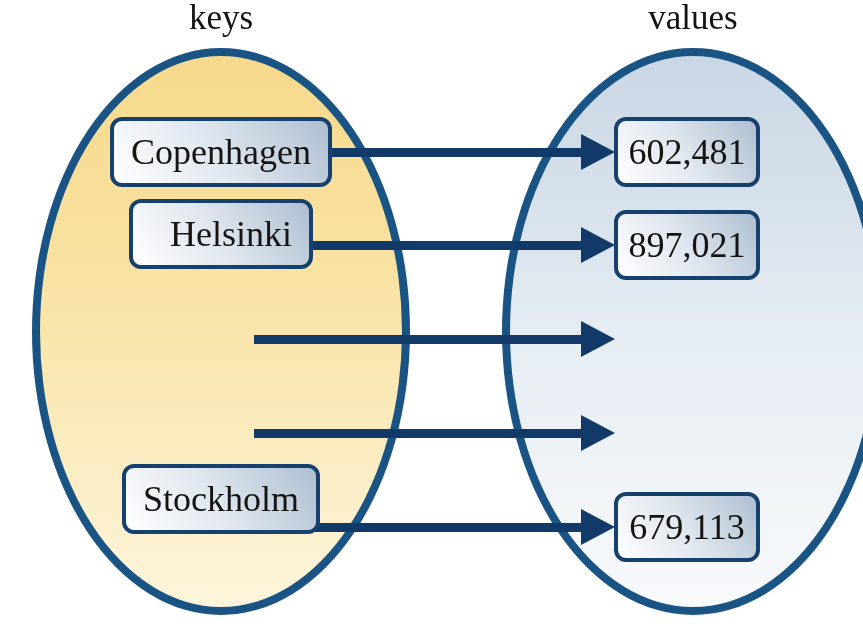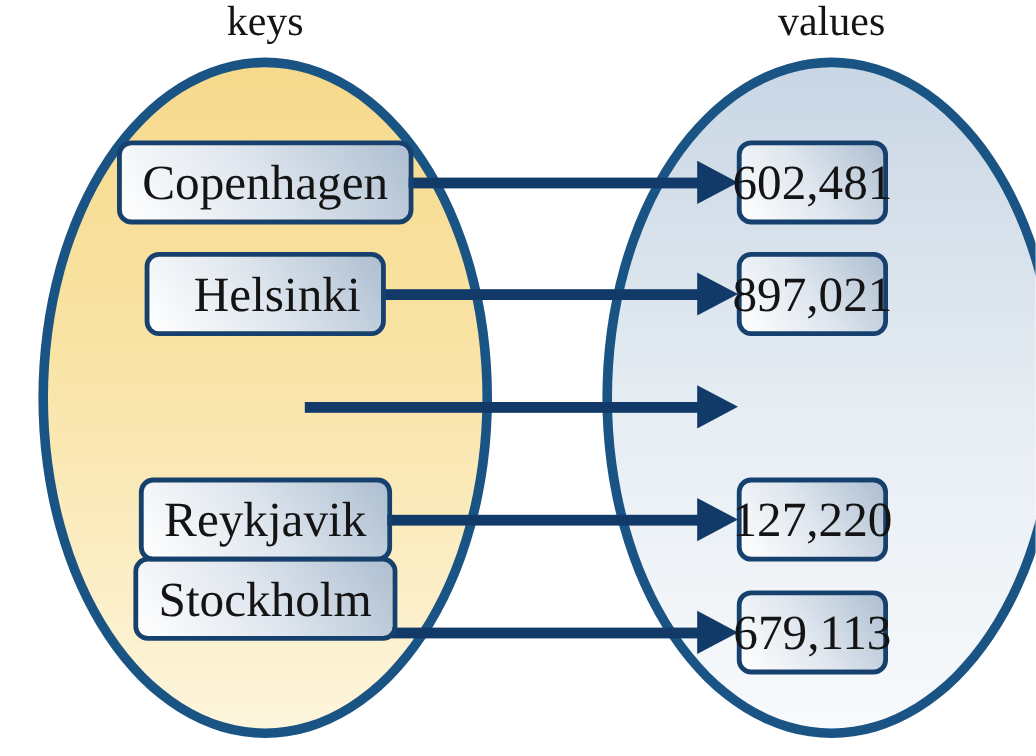--- a/index.html
+++ b/index.html
@@ -49,32 +49,32 @@
   .node-box {
     position: absolute;
     box-sizing: border-box;
     height: 70px;
     border: 4px solid #16416f;
     border-radius: 12px;
     background: linear-gradient(235deg, #aebfd1 0%, #dfe6ee 52%, #ffffff 100%);
     display: flex;
     align-items: center;
     justify-content: center;
-    font-size: 41px;
+    font-size: 36px;
     white-space: nowrap;
     z-index: 3;
   }
   .key-box {
     left: 197px;
     transform: translateX(-50%);
     padding: 0 17px;
   }
   .value-box {
     left: 590px;
-    width: 126px;
+    width: 146px;
     padding: 0 10px;
   }
   .arrow-line {
     position: absolute;
     left: 230px;
     width: 330px;
     height: 9px;
     background: #113a69;
     z-index: 2;
   }
@@ -100,29 +100,27 @@
   <div class="ellipse ellipse-keys"></div>
   <div class="ellipse ellipse-values"></div>
 
   <div class="arrow-line" style="top:148px;"></div>
   <div class="arrow-head" style="top:134px;"></div>
   <div class="node-box key-box" style="top:117px;">Copenhagen</div>
   <div class="node-box value-box" style="top:117px;">602,481</div>
 
   <div class="arrow-line" style="top:241px;"></div>
   <div class="arrow-head" style="top:227px;"></div>
-  <div class="node-box key-box" style="top:210px;padding-left:37px;">Helsinki</div>
+  <div class="node-box key-box" style="top:199px;padding-left:37px;">Helsinki</div>
   <div class="node-box value-box" style="top:210px;">897,021</div>
 
   <div class="arrow-line" style="top:335px;"></div>
   <div class="arrow-head" style="top:321px;"></div>
 
   <div class="arrow-line" style="top:429px;"></div>
   <div class="arrow-head" style="top:415px;"></div>
-  <div class="node-box key-box" style="top:398px;">Reykjavik</div>
-  <div class="node-box value-box" style="top:398px;">127,220</div>
 
   <div class="arrow-line" style="top:523px;"></div>
   <div class="arrow-head" style="top:509px;"></div>
   <div class="node-box key-box" style="top:464px;">Stockholm</div>
   <div class="node-box value-box" style="top:492px;">679,113</div>
 
 </div>
 
 </body></html>

